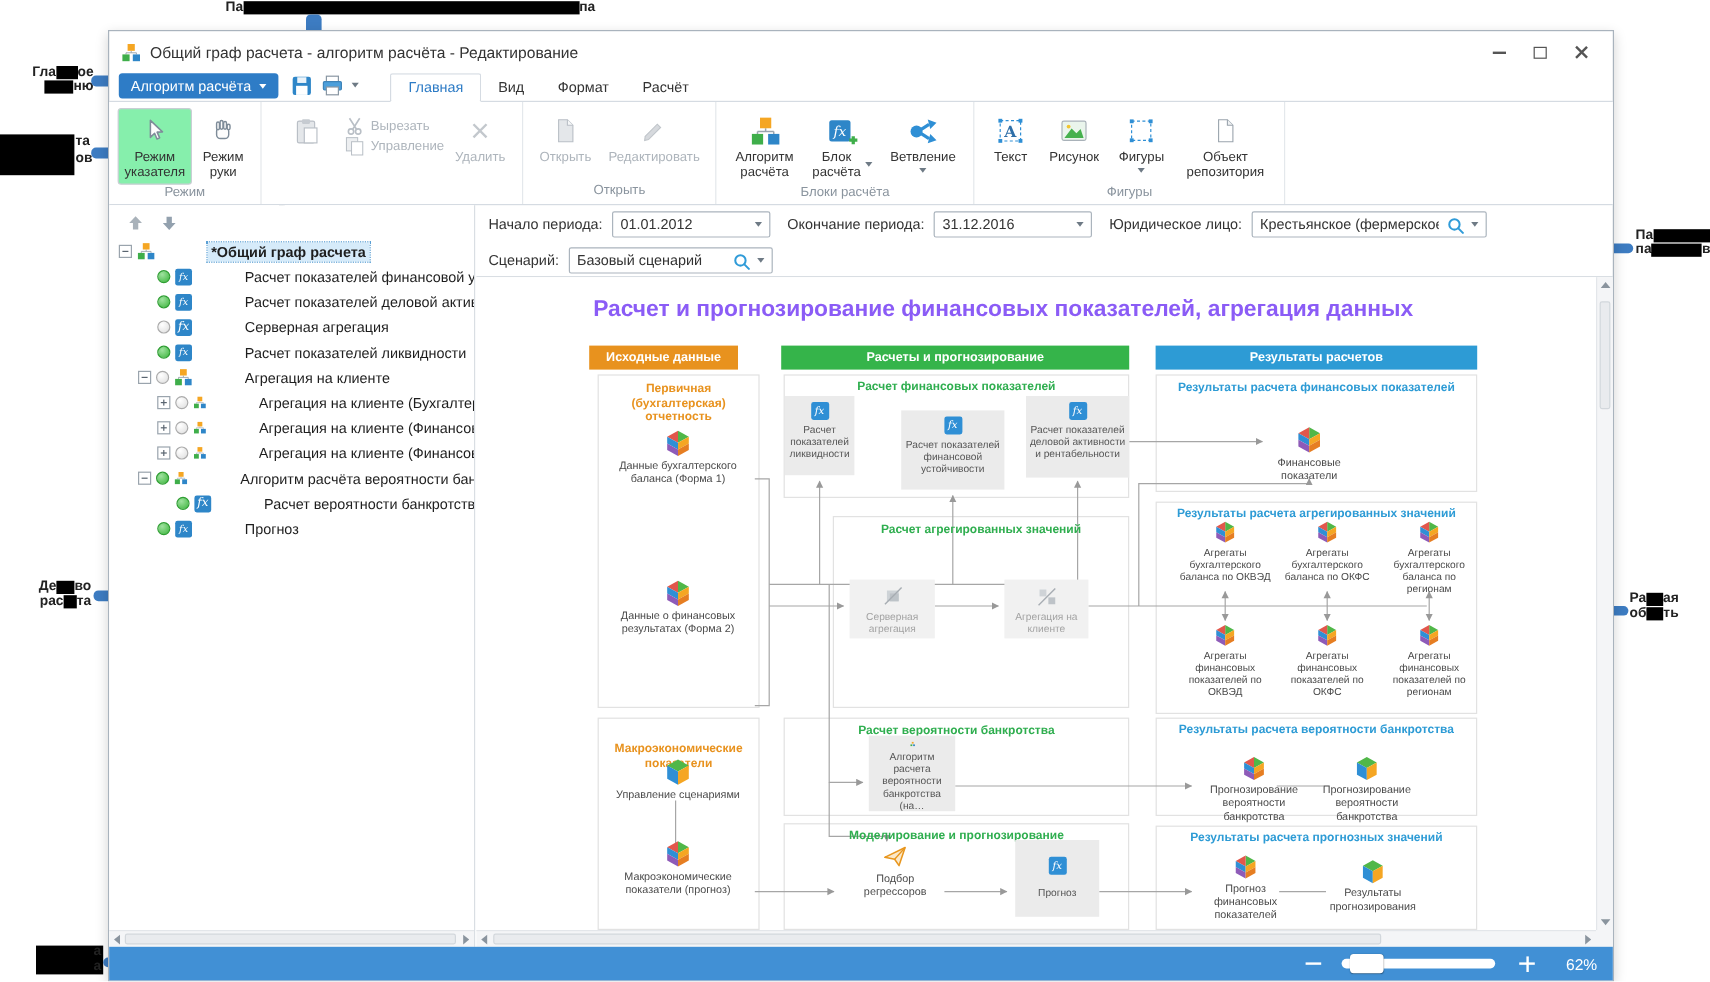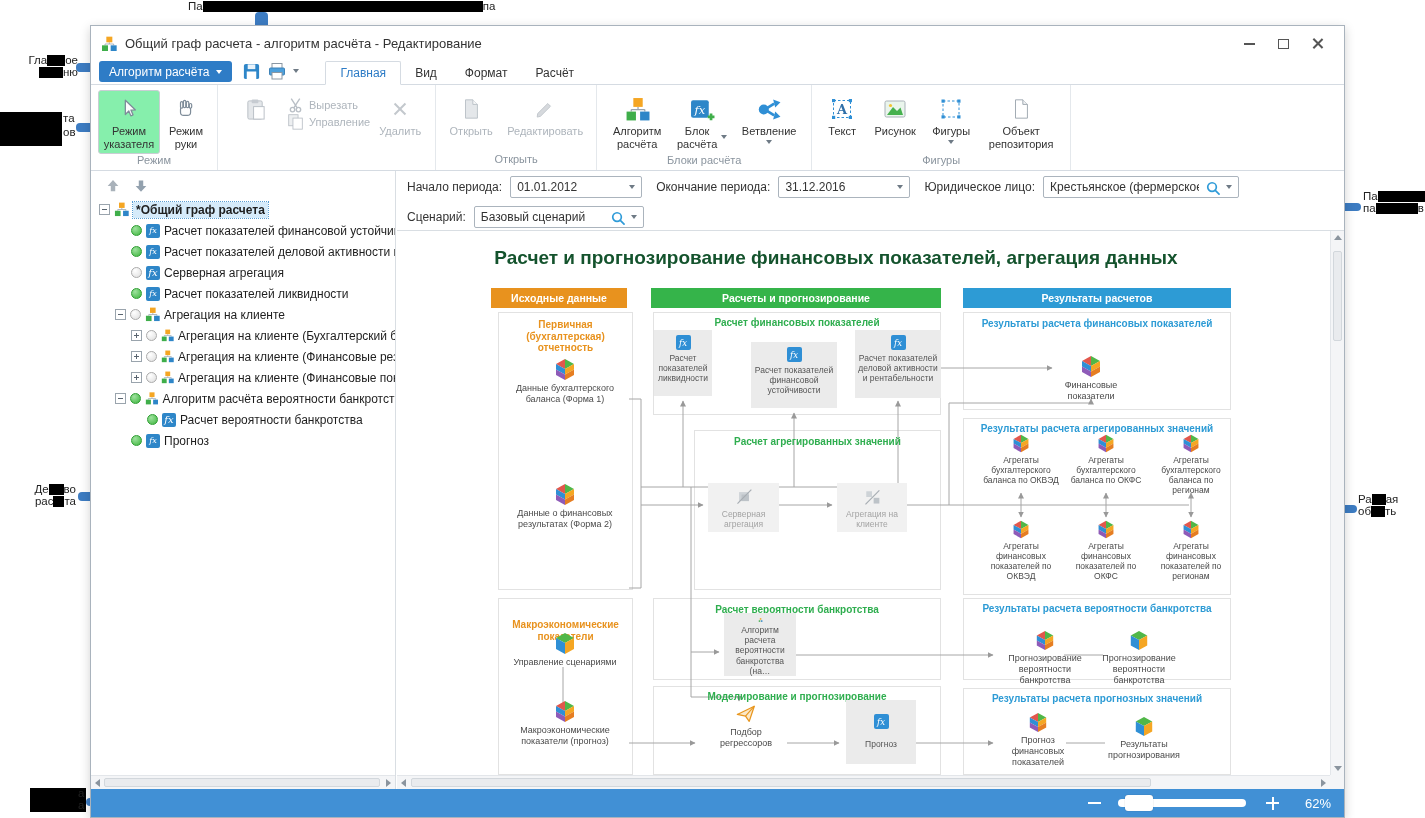--- a/index.html
+++ b/index.html
@@ -1,21 +1,21 @@
 <!DOCTYPE html>
 <html><head>
 <meta charset="utf-8">
 <style>
   * { margin:0; padding:0; box-sizing:border-box; }
   html,body { background:#fff; }
   body { font-family:"Liberation Sans", sans-serif; }
   .page { position:relative; width:1425px; height:818px; overflow:hidden; background:#fff; }
 
   
-  .co { position:absolute; font-size:11.5px; color:#222; line-height:12px; }
+  .co { position:absolute; font-size:11.5px; color:#222; line-height:12px;font-weight:bold; }
   .co .ln { display:flex; align-items:center; justify-content:flex-end; height:12px; }
   .co.left-al .ln { justify-content:flex-start; }
   .blk { display:inline-block; background:#000; height:11px; vertical-align:middle; }
   .blk-abs { position:absolute; background:#000; }
   .rod { position:absolute; background:#3D7CC2; border-radius:4px; }
   .dot { position:absolute; width:11px; height:11px; border-radius:50%; background:#3D7CC2; }
   .vline { position:absolute; background:#3D7CC2; }
 
   
   .window { position:absolute; left:90px; top:25px; width:1255px; height:793px; background:#fff;
@@ -54,21 +54,21 @@
   .rcol { display:flex; flex-direction:column; gap:0; padding-top:6px; }
   .rsm { display:flex; align-items:center; gap:5px; font-size:11px; color:#333; }
   .ddrow { display:flex; align-items:center; gap:4px; justify-content:center; }
 
   
   .content { position:absolute; left:0; top:145px; right:0; bottom:28px; }
   .leftpanel { position:absolute; left:0; top:0; width:305px; bottom:0; border-right:1px solid #D9DEE3; background:#fff; }
   .treebar { position:absolute; left:0; top:0; right:0; height:28px; display:flex; align-items:center; gap:12px; padding-left:14px; }
   .tree { position:absolute; left:0; top:28px; right:0; bottom:14px; overflow:hidden; font-size:12px; color:#1E1E1E; }
   .trow { height:21px; display:flex; align-items:center; gap:4px; white-space:nowrap; overflow:hidden; }
-  .trow .lbl { overflow:hidden; }
+  .trow .lbl { overflow:hidden;margin-left:40px; }
   .trow.sel .lbl { background:#D6EBFA; outline:1px dotted #5A9FD4; font-weight:bold; padding:1px 3px; }
   .tgl { position:relative; width:11px; height:11px; border:1px solid #9AA4AD; background:#fff; flex:0 0 auto; }
   .tgl::before { content:""; position:absolute; left:2px; top:4px; width:5px; height:1px; background:#5A6570; }
   .tgl.plus::after { content:""; position:absolute; left:4px; top:2px; width:1px; height:5px; background:#5A6570; }
   .st { width:11px; height:11px; border-radius:50%; flex:0 0 auto; }
   .st.on { background:radial-gradient(circle at 35% 30%, #9FE29F, #3DB53D); border:1px solid #2F9E33; }
   .st.off { background:radial-gradient(circle at 35% 30%, #FFF, #DDD); border:1px solid #ABABAB; }
   .tfx, .tfxs { width:14px; height:14px; background:#2E86C8; border-radius:2px; color:#fff; display:flex; align-items:center; justify-content:center; flex:0 0 auto; }
   .tfx::before { content:"fx"; font:italic 8px "DejaVu Serif", serif; }
   .tfxs::before { content:"fx"; font:italic 10px "DejaVu Serif", serif; }
@@ -87,21 +87,21 @@
   .hscroll { position:absolute; left:0; right:0; bottom:0; height:14px; background:#F4F5F7; border-top:1px solid #E3E6EA; }
   .thumb { position:absolute; background:#E9EBEE; border:1px solid #D2D7DC; border-radius:2px; }
   .sarr { position:absolute; width:0; height:0; }
   .sarr.l { border-top:4px solid transparent; border-bottom:4px solid transparent; border-right:5px solid #8A949E; left:4px; top:3px; }
   .sarr.r { border-top:4px solid transparent; border-bottom:4px solid transparent; border-left:5px solid #8A949E; right:4px; top:3px; }
   .sarr.u { border-left:4px solid transparent; border-right:4px solid transparent; border-bottom:5px solid #8A949E; left:3px; top:4px; }
   .sarr.d { border-left:4px solid transparent; border-right:4px solid transparent; border-top:5px solid #8A949E; left:3px; bottom:4px; }
   .corner { position:absolute; right:0; bottom:0; width:14px; height:14px; background:#F4F5F7; }
 
   
-  .dg-title { position:absolute; left:44px; top:16px; width:790px; text-align:center; font-size:19px; font-weight:bold; color:#14532d; }
+  .dg-title { position:absolute; left:44px; top:16px; width:790px; text-align:center; font-size:19px; font-weight:bold; color:#8b5cf6; }
   .colbar { position:absolute; height:20px; line-height:20px; text-align:center; color:#fff; font-size:10.5px; font-weight:bold; }
   .dbox { position:absolute; background:#fff; border:1px solid #E2E2E2; }
   .shead { position:absolute; text-align:center; font-size:10px; font-weight:bold; line-height:1.15; }
   .oh { color:#E8921E; } .gh { color:#2FAE4F; } .bh { color:#2D9BD5; }
   .node { position:absolute; display:flex; flex-direction:column; align-items:center; text-align:center; font-size:9px; line-height:1.2; color:#4A4A4A; }
   .node .nlabel { margin-top:2px; }
   .node.sm { font-size:8.5px; line-height:1.18; }
   .gbox { position:absolute; background:#EBEBEB; display:flex; flex-direction:column; align-items:center; text-align:center; font-size:8.5px; line-height:1.2; color:#555; padding-top:5px; }
   .gbox.dis { background:#F1F1F1; color:#A3A3A3; }
   .gbox .glabel { margin-top:3px; padding:0 2px; }
@@ -671,21 +671,21 @@
               <svg width="15" height="15" viewBox="0 0 16 16">
                   <use href="#s-search"></use>
                 </svg>
               <i class="crt"></i>
             </div>
           </div>
         </div>
 
         <div class="canvas">
           <div class="dg-title">Расчет и прогнозирование финансовых показателей, агрегация данных</div>
-          <div class="colbar" style="left:94px;top:57px;width:136px;background:#E8921E;">Исходные данные</div>
+          <div class="colbar" style="left:94px;top:57px;width:124px;background:#E8921E;">Исходные данные</div>
           <div class="colbar" style="left:254px;top:57px;width:290px;background:#35B44A;">Расчеты и прогнозирование</div>
           <div class="colbar" style="left:566px;top:57px;width:268px;background:#2D9BD5;">Результаты расчетов</div>
 
           <div class="dbox" style="left:101px;top:81px;width:135px;height:278px;"></div>
           <div class="dbox" style="left:101px;top:367px;width:135px;height:177px;"></div>
           <div class="dbox" style="left:256px;top:81px;width:288px;height:103px;"></div>
           <div class="dbox" style="left:297px;top:199px;width:247px;height:160px;"></div>
           <div class="dbox" style="left:256px;top:367px;width:288px;height:82px;"></div>
           <div class="dbox" style="left:256px;top:455px;width:288px;height:89px;"></div>
           <div class="dbox" style="left:566px;top:81px;width:268px;height:98px;"></div>

